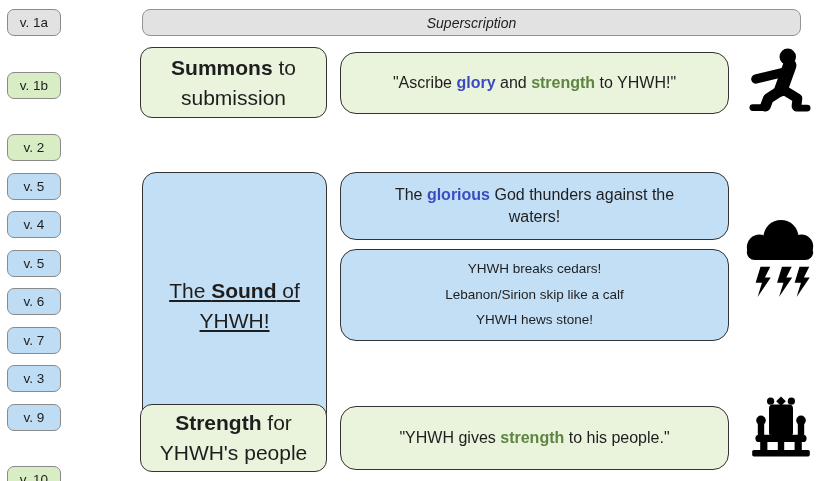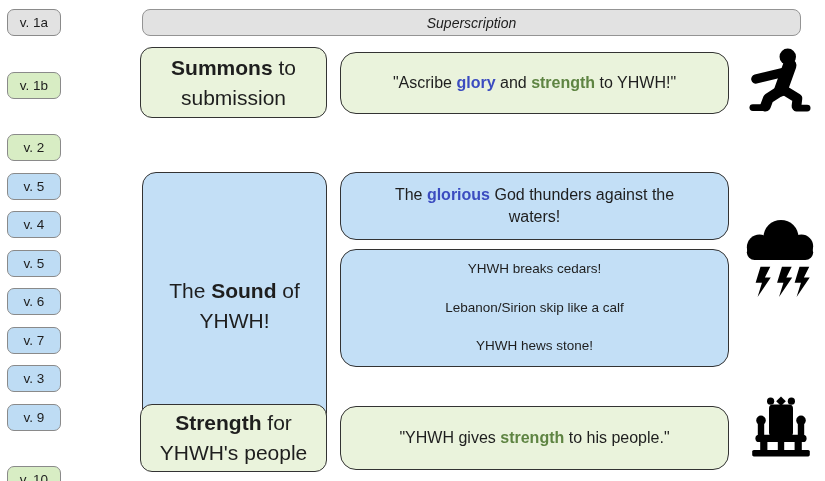--- a/index.html
+++ b/index.html
@@ -30,24 +30,24 @@
   .tbox,.cbox{
     position:absolute;box-sizing:border-box;border:1.5px solid var(--border-dark,#333);
     display:flex;align-items:center;justify-content:center;text-align:center;
   }
   .g-fill{background:var(--green-fill,#eaf3dc);}
   .b-fill{background:var(--blue-fill,#c3dff6);margin-top:44px;}
   .tbox{font-size:21px;line-height:1.42;border-radius:12px;padding:2px 10px;}
   .cbox{font-size:16px;line-height:1.4;border-radius:16px;padding:4px 40px;}
   .box-summons{left:140px;top:47px;width:187px;height:71px;}
   .box-ascribe{left:340px;top:52px;width:389px;height:62px;}
-  .box-sound{left:142px;top:128px;width:185px;height:268px;border-radius:14px;}
+  .box-sound{left:142px;top:128px;width:185px;height:268px;border-radius:14px;text-decoration:underline;}
   .box-thunders{left:340px;top:128px;width:389px;height:68px;}
   .box-deeds{
-    left:340px;top:205px;width:389px;height:118px;font-size:13.5px;
+    left:340px;top:205px;width:389px;height:92px;font-size:13.5px;
     flex-direction:column;justify-content:space-between;padding:10px 20px;
   }
   .box-temple{left:340px;top:328px;width:389px;height:62px;}
   .box-strength{left:140px;top:404px;width:187px;height:68px;}
   .box-gives{left:340px;top:406px;width:389px;height:64px;}
   b,.w-b{font-weight:700;}
   .w-blue{color:var(--blue-word,#3b4cc0);font-weight:700;}
   .w-green{color:var(--green-word,#5e8442);font-weight:700;}
   
   .icon{position:absolute;}

